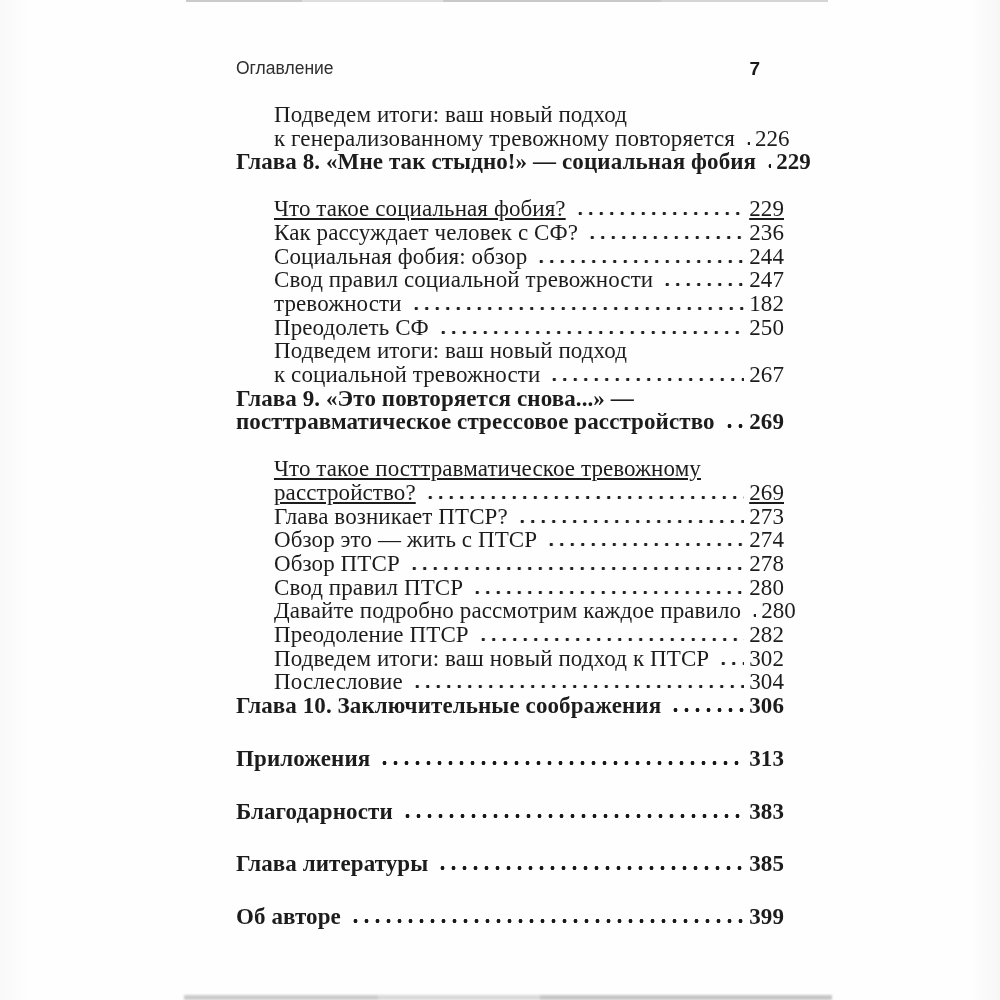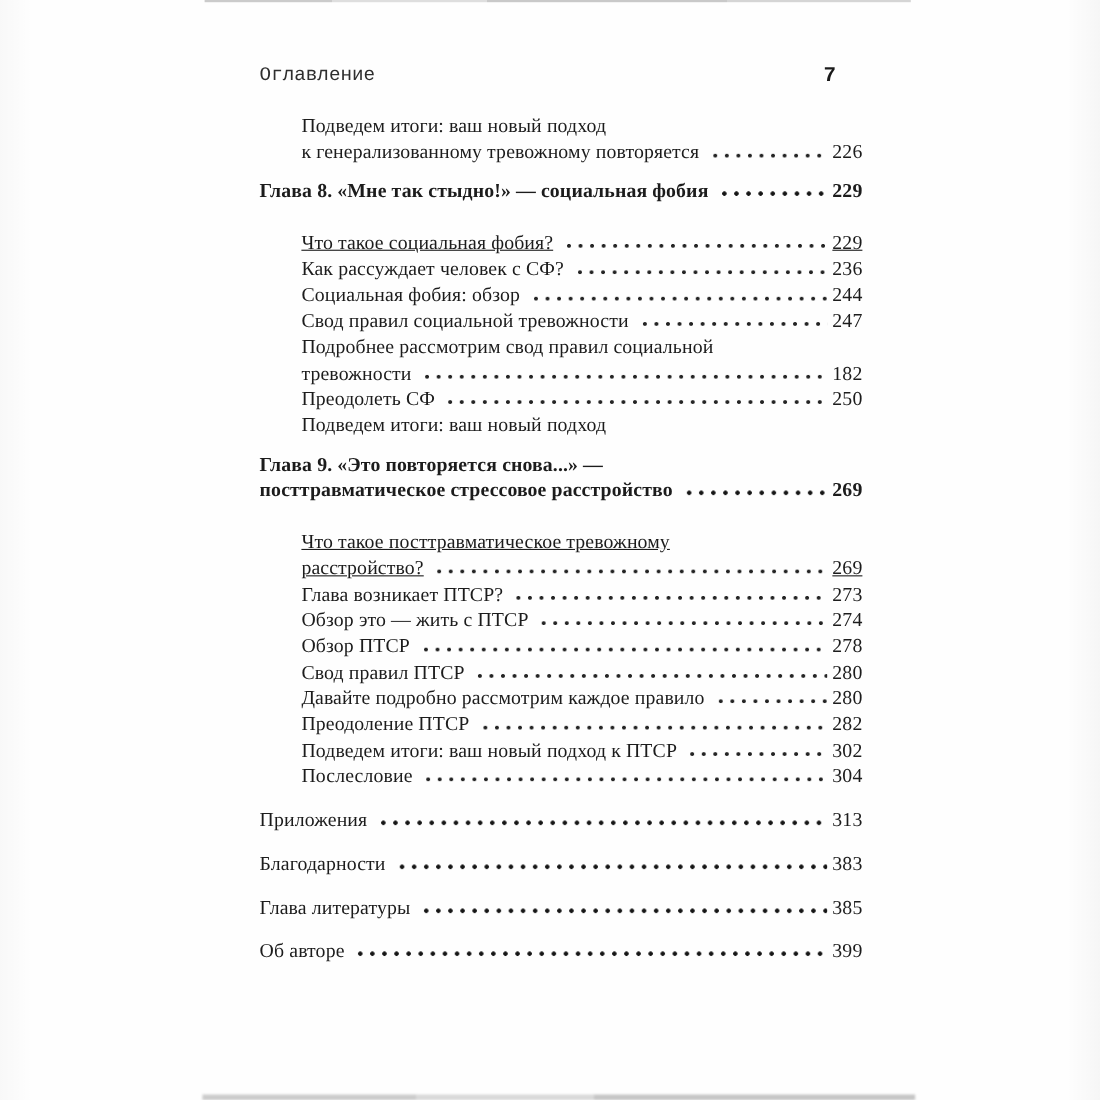--- a/index.html
+++ b/index.html
@@ -24,35 +24,35 @@
   .scan-edge-bottom {
     position: absolute; left: 184px; bottom: 0; width: 648px; height: 5px;
     background: linear-gradient(90deg, #9a9a9a 0 30%, #b5b5b5 30% 55%, #8f8f8f 55% 100%);
     opacity: 0.5; filter: blur(1px);
   }
   .content {
     position: absolute; left: 236px; top: 58px; width: 548px;
     color: #1c1c1c;
   }
   .running-head {
-    display: flex; justify-content: space-between; align-items: center;
-    font-family: Liberation Mono, monospace;
+    display: flex; justify-content: space-between; align-items: flex-start;
+    font-family: Liberation Sans, sans-serif;
     font-size: 17.5px; color: #2e2e2e;
   }
   .folio { font-weight: 700; font-size: 19px; padding-right: 24px; color: #1a1a1a; }
   .toc {
     margin-top: 23px;
-    font-size: 18px;
+    font-size: 23px;
     line-height: 23.7px;
     letter-spacing: 0.1px;
   }
   .entry { margin: 0; }
-  .entry.chapter { font-weight: 700; margin-top: 12px; }
+  .entry.chapter { font-weight: 700; }
   .entry.chapter + .entry.sub { margin-top: 23px; text-decoration: underline; }
-  .entry.backmatter { font-weight: 400; margin-top: 16px; }
+  .entry.backmatter { font-weight: 700; margin-top: 29px; }
   .entry.sub .line { padding-left: 38px; }
   .line { display: flex; align-items: baseline; }
   .title { white-space: nowrap; }
   .leader {
     flex: 1 1 auto; min-width: 8px; height: 5px;
     margin: 0 5px 0 7px;
     background-image: radial-gradient(circle, #242424 1.5px, rgba(0,0,0,0) 2px);
     background-size: 10.5px 5px;
     background-repeat: repeat-x;
     background-position: 2px 100%;
@@ -119,41 +119,42 @@
         </div>
         <div class="entry sub">
           <div class="line">
     <span class="title">Свод правил социальной тревожности</span>
     <span class="leader"></span>
     <span class="pagenum">247</span>
   </div>
         </div>
         <div class="entry sub">
           <div class="line">
-    <span class="title">Подробнее рассмотрим свод правил социальной</span>
-
-  </div>
-          <div class="line">
     <span class="title">тревожности</span>
     <span class="leader"></span>
     <span class="pagenum">182</span>
   </div>
         </div>
         <div class="entry sub">
           <div class="line">
     <span class="title">Преодолеть СФ</span>
     <span class="leader"></span>
     <span class="pagenum">250</span>
   </div>
         </div>
         <div class="entry sub">
           <div class="line">
     <span class="title">Подведем итоги: ваш новый подход</span>
 
   </div>
+          <div class="line">
+    <span class="title">к социальной тревожности</span>
+    <span class="leader"></span>
+    <span class="pagenum">267</span>
+  </div>
         </div>
         <div class="entry chapter">
           <div class="line">
     <span class="title">Глава 9. «Это повторяется снова...» —</span>
 
   </div>
           <div class="line">
     <span class="title">посттравматическое стрессовое расстройство</span>
     <span class="leader"></span>
     <span class="pagenum">269</span>
@@ -219,20 +220,27 @@
     <span class="pagenum">302</span>
   </div>
         </div>
         <div class="entry sub">
           <div class="line">
     <span class="title">Послесловие</span>
     <span class="leader"></span>
     <span class="pagenum">304</span>
   </div>
         </div>
+        <div class="entry chapter">
+          <div class="line">
+    <span class="title">Глава 10. Заключительные соображения</span>
+    <span class="leader"></span>
+    <span class="pagenum">306</span>
+  </div>
+        </div>
         <div class="entry backmatter">
           <div class="line">
     <span class="title">Приложения</span>
     <span class="leader"></span>
     <span class="pagenum">313</span>
   </div>
         </div>
         <div class="entry backmatter">
           <div class="line">
     <span class="title">Благодарности</span>

